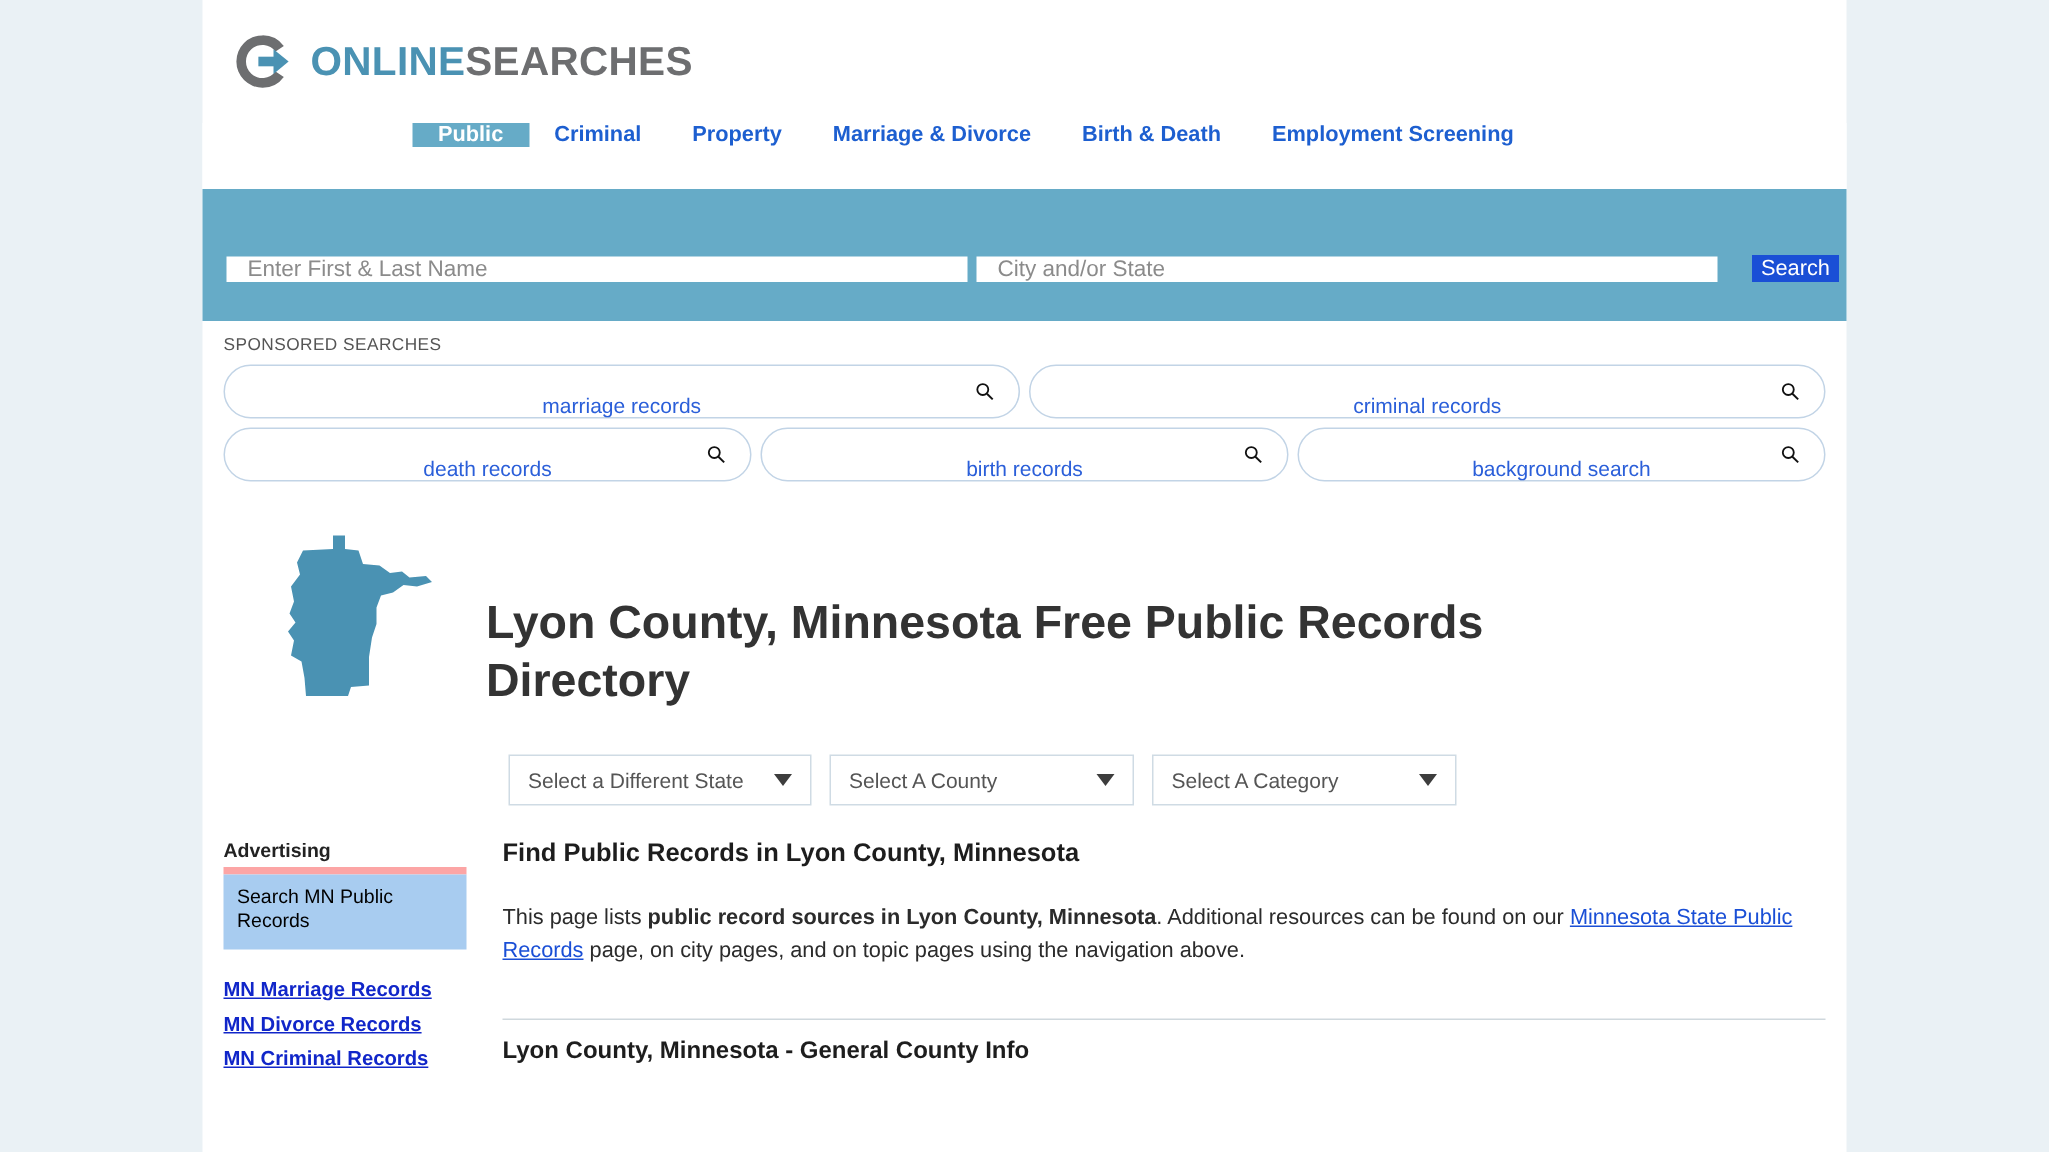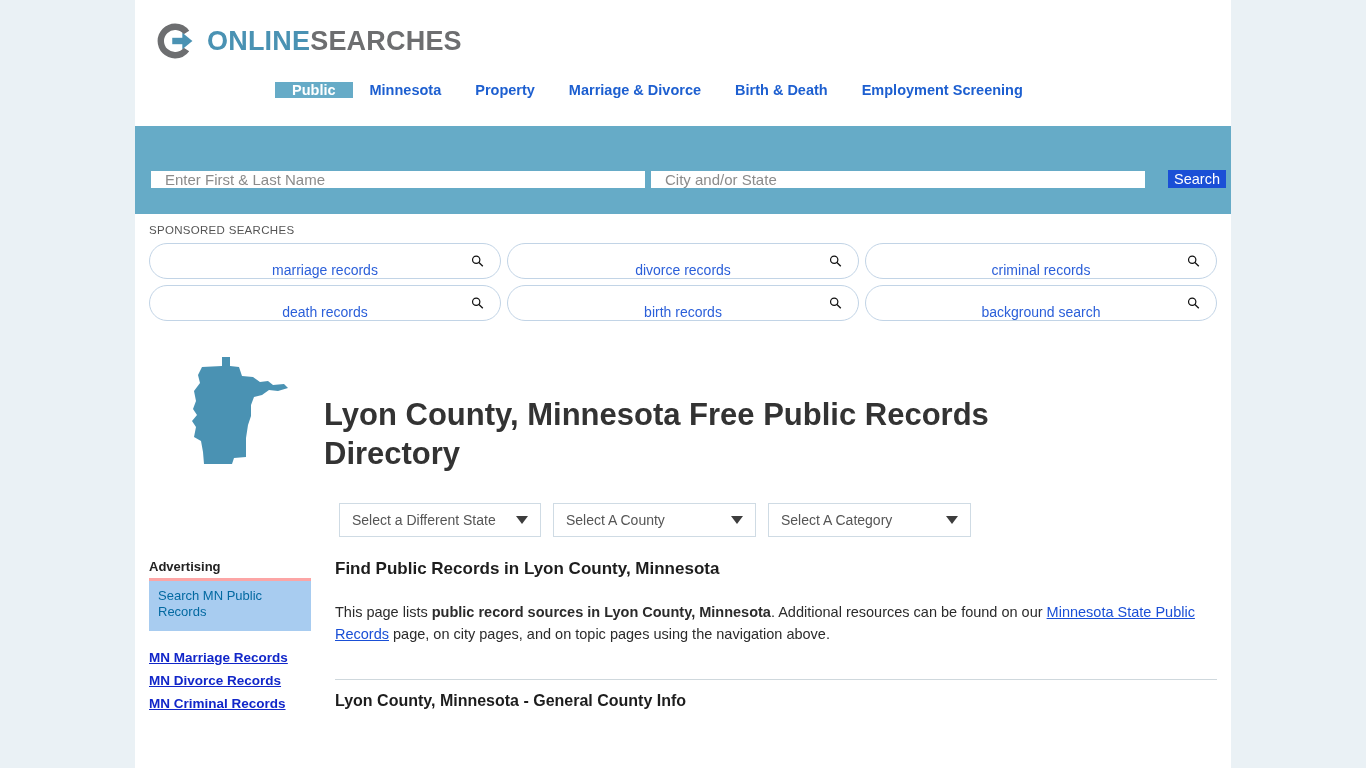--- a/index.html
+++ b/index.html
@@ -205,28 +205,28 @@
     flex: none;
     width: 176px;
     padding-right: 14px;
     box-sizing: border-box;
   }
   .adv-head {
     font-size: 13px;
     font-weight: bold;
     color: #222;
     padding-bottom: 4px;
-    border-bottom: 3px solid #fca5a5;
+    border-bottom: 5px solid #fca5a5;
     margin-bottom: 0;
   }
   .adv-box {
     background: #a8ccf0;
     padding: 7px 9px 10px 9px;
     font-size: 13px;
-    color: #0369a1;
+    color: #000000;
     line-height: 1.25;
     cursor: pointer;
   }
   .side-links {
     margin-top: 15px;
   }
   .side-link {
     display: block;
     font-size: 13.5px;
     font-weight: bold;
@@ -280,21 +280,21 @@
           <path d="M24 5 A19 19 0 1 0 24 43 A19 19 0 0 0 39.5 35.2 L33.5 31.3 A12 12 0 1 1 33.5 16.7 L39.5 12.8 A19 19 0 0 0 24 5 Z" fill="#6d6e70"></path>
           <rect x="21" y="20.5" width="13" height="7" fill="#4a92b3"></rect>
           <path d="M32 15 L43 24 L32 33 Z" fill="#4a92b3"></path>
         </svg>
       </span>
       <span class="logo-text"><span class="logo-online">ONLINE</span><span class="logo-searches">SEARCHES</span></span>
     </div>
 
     <div class="nav">
       <div class="nav-tab active">Public</div>
-      <div class="nav-tab">Minnesota</div>
+      <div class="nav-tab">Criminal</div>
       <div class="nav-tab">Property</div>
       <div class="nav-tab">Marriage &amp; Divorce</div>
       <div class="nav-tab">Birth &amp; Death</div>
       <div class="nav-tab">Employment Screening</div>
     </div>
 
     <div class="search-band">
       <div class="search-row">
         <input class="search-input si-name" type="text" placeholder="Enter First &amp; Last Name" style="">
         <input class="search-input si-city" type="text" placeholder="City and/or State" style="">
@@ -309,29 +309,20 @@
         <div class="pill">
           <span>marriage records</span>
           <span class="mag">
             <svg viewBox="0 0 16 16" width="13" height="13">
                 <circle cx="6.4" cy="6.4" r="4.5" fill="none" stroke="#111" stroke-width="1.5"></circle>
                 <line x1="9.8" y1="9.8" x2="14.5" y2="14.5" stroke="#111" stroke-width="1.6"></line>
               </svg>
           </span>
         </div>
         <div class="pill">
-          <span>divorce records</span>
-          <span class="mag">
-            <svg viewBox="0 0 16 16" width="13" height="13">
-                <circle cx="6.4" cy="6.4" r="4.5" fill="none" stroke="#111" stroke-width="1.5"></circle>
-                <line x1="9.8" y1="9.8" x2="14.5" y2="14.5" stroke="#111" stroke-width="1.6"></line>
-              </svg>
-          </span>
-        </div>
-        <div class="pill">
           <span>criminal records</span>
           <span class="mag">
             <svg viewBox="0 0 16 16" width="13" height="13">
                 <circle cx="6.4" cy="6.4" r="4.5" fill="none" stroke="#111" stroke-width="1.5"></circle>
                 <line x1="9.8" y1="9.8" x2="14.5" y2="14.5" stroke="#111" stroke-width="1.6"></line>
               </svg>
           </span>
         </div>
       </div>
 

